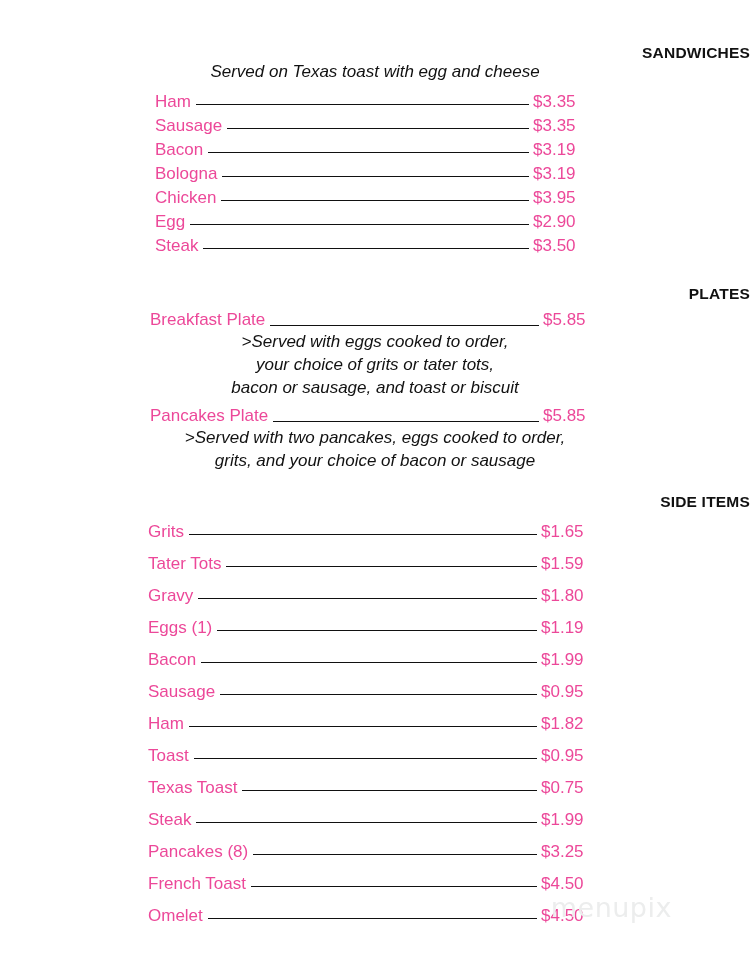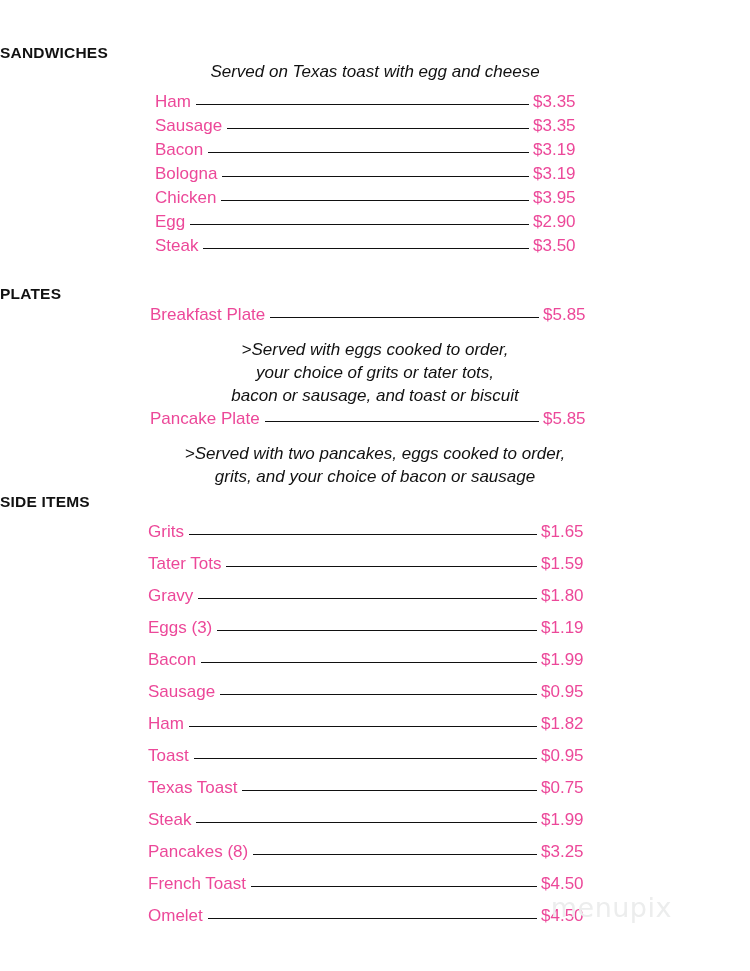--- a/index.html
+++ b/index.html
@@ -19,21 +19,21 @@
 
   .page {
     position: relative;
     width: 750px;
     height: 971px;
     box-sizing: border-box;
   }
 
   
   .section-title {
-    text-align: left;
+    text-align: right;
     font-weight: bold;
     font-size: 15.5px;
     letter-spacing: 0.2px;
     color: #111111;
   }
 
   .section-subtitle {
     text-align: center;
     font-style: italic;
     font-size: 17px;
@@ -102,23 +102,24 @@
   .block-plates {
     position: absolute;
     left: 0;
     top: 285px;
     width: 750px;
   }
   .block-plates .plate-line {
     width: 455px;
     margin-left: 150px;
     height: 25px;
+    align-items: flex-end;
   }
   .block-plates .plate-line .item-price { width: 62px; }
-  .block-plates .desc { margin-top: 10px; }
+  .block-plates .desc { margin-top: 2px; }
   .block-plates .desc div { height: 23px; line-height: 23px; }
 
   .block-sides {
     position: absolute;
     left: 0;
     top: 493px;
     width: 750px;
   }
   .block-sides .items {
     width: 455px;
@@ -194,21 +195,21 @@
           <span class="item-name">Breakfast Plate</span>
           <span class="leader"></span>
           <span class="item-price">$5.85</span>
         </div>
         <div class="desc">
           <div class="section-subtitle">&gt;Served with eggs cooked to order,</div>
           <div class="section-subtitle">your choice of grits or tater tots,</div>
           <div class="section-subtitle">bacon or sausage, and toast or biscuit</div>
         </div>
         <div class="item-row plate-line">
-          <span class="item-name">Pancake Plate</span>
+          <span class="item-name">Pancakes Plate</span>
           <span class="leader"></span>
           <span class="item-price">$5.85</span>
         </div>
         <div class="desc">
           <div class="section-subtitle">&gt;Served with two pancakes, eggs cooked to order,</div>
           <div class="section-subtitle">grits, and your choice of bacon or sausage</div>
         </div>
       </div>
   </section>
 
@@ -224,21 +225,21 @@
           <span class="item-name">Tater Tots</span>
           <span class="leader"></span>
           <span class="item-price">$1.59</span>
         </li>
         <li class="item-row">
           <span class="item-name">Gravy</span>
           <span class="leader"></span>
           <span class="item-price">$1.80</span>
         </li>
         <li class="item-row">
-          <span class="item-name">Eggs (3)</span>
+          <span class="item-name">Eggs (1)</span>
           <span class="leader"></span>
           <span class="item-price">$1.19</span>
         </li>
         <li class="item-row">
           <span class="item-name">Bacon</span>
           <span class="leader"></span>
           <span class="item-price">$1.99</span>
         </li>
         <li class="item-row">
           <span class="item-name">Sausage</span>

